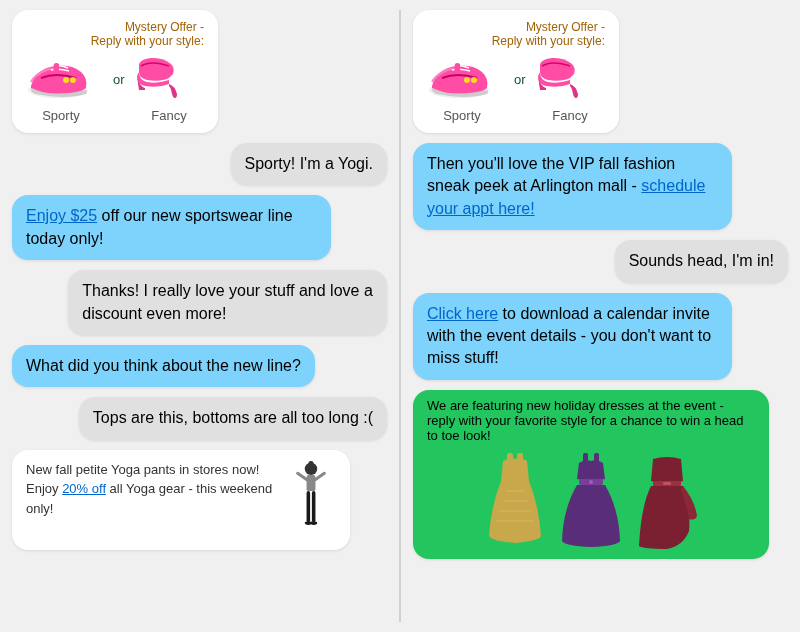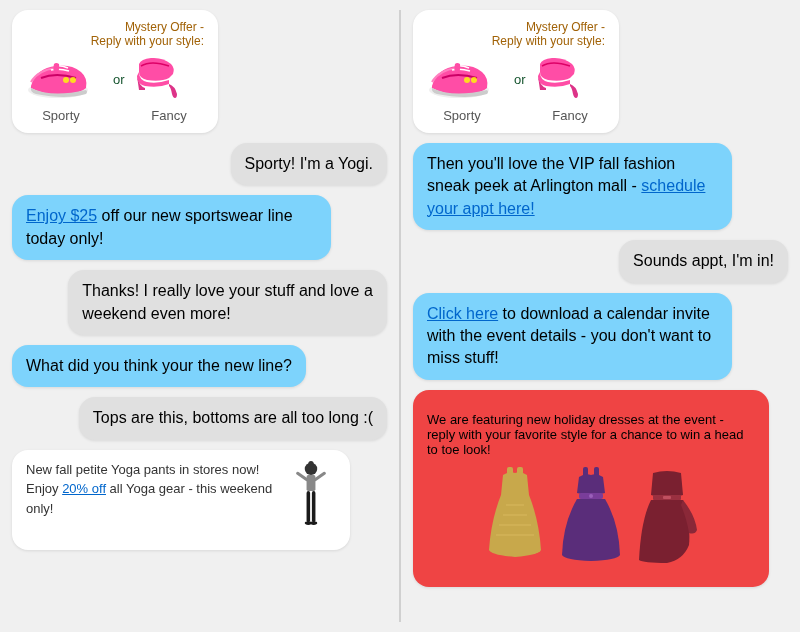--- a/index.html
+++ b/index.html
@@ -113,23 +113,23 @@
       align-items: flex-start;
     }
     .yoga-text {
       flex: 1;
       font-size: 13px;
       line-height: 1.5;
       color: #333;
     }
     
     .dress-bubble {
-      background: #ef4444;
+      background: #22c55e;
       border-radius: 16px;
-      padding: 22px 14px;
+      padding: 8px 14px;
       max-width: 95%;
       align-self: flex-start;
       box-shadow: 0 1px 3px rgba(0,0,0,0.1);
     }
     .dress-row {
       display: flex;
       gap: 8px;
       margin-top: 8px;
       justify-content: center;
     }
@@ -201,25 +201,25 @@
 
     <div class="bubble bubble-right">
       <span>Sporty! I'm a Yogi.</span>
     </div>
 
     <div class="bubble bubble-left">
       <span class="link">Enjoy $25</span><span> off our new sportswear line today only!</span>
     </div>
 
     <div class="bubble bubble-right">
-      <span>Thanks! I really love your stuff and love a weekend even more!</span>
+      <span>Thanks! I really love your stuff and love a discount even more!</span>
     </div>
 
     <div class="bubble bubble-left">
-      <span>What did you think your the new line?</span>
+      <span>What did you think about the new line?</span>
     </div>
 
     <div class="bubble bubble-right">
       <span>Tops are this, bottoms are all too long :(</span>
     </div>
 
     <div class="yoga-bubble">
       <div class="yoga-text">
         New fall petite Yoga pants in stores now! Enjoy <span class="link">20% off</span> all Yoga gear - this weekend only!
       </div>
@@ -286,21 +286,21 @@
         <span class="shoe-label">Fancy</span>
       </div>
     </div>
 
 
     <div class="bubble bubble-left">
       <span>Then you'll love the VIP fall fashion sneak peek at Arlington mall - </span><span class="link">schedule your appt here!</span>
     </div>
 
     <div class="bubble bubble-right">
-      <span>Sounds appt, I'm in!</span>
+      <span>Sounds head, I'm in!</span>
     </div>
 
     <div class="bubble bubble-left">
       <span class="link">Click here</span><span> to download a calendar invite with the event details - you don't want to miss stuff!</span>
     </div>
 
     <div class="dress-bubble">
       <span>We are featuring new holiday dresses at the event - reply with your favorite style for a chance to win a head to toe look!</span>
       <div class="dress-row">
 

